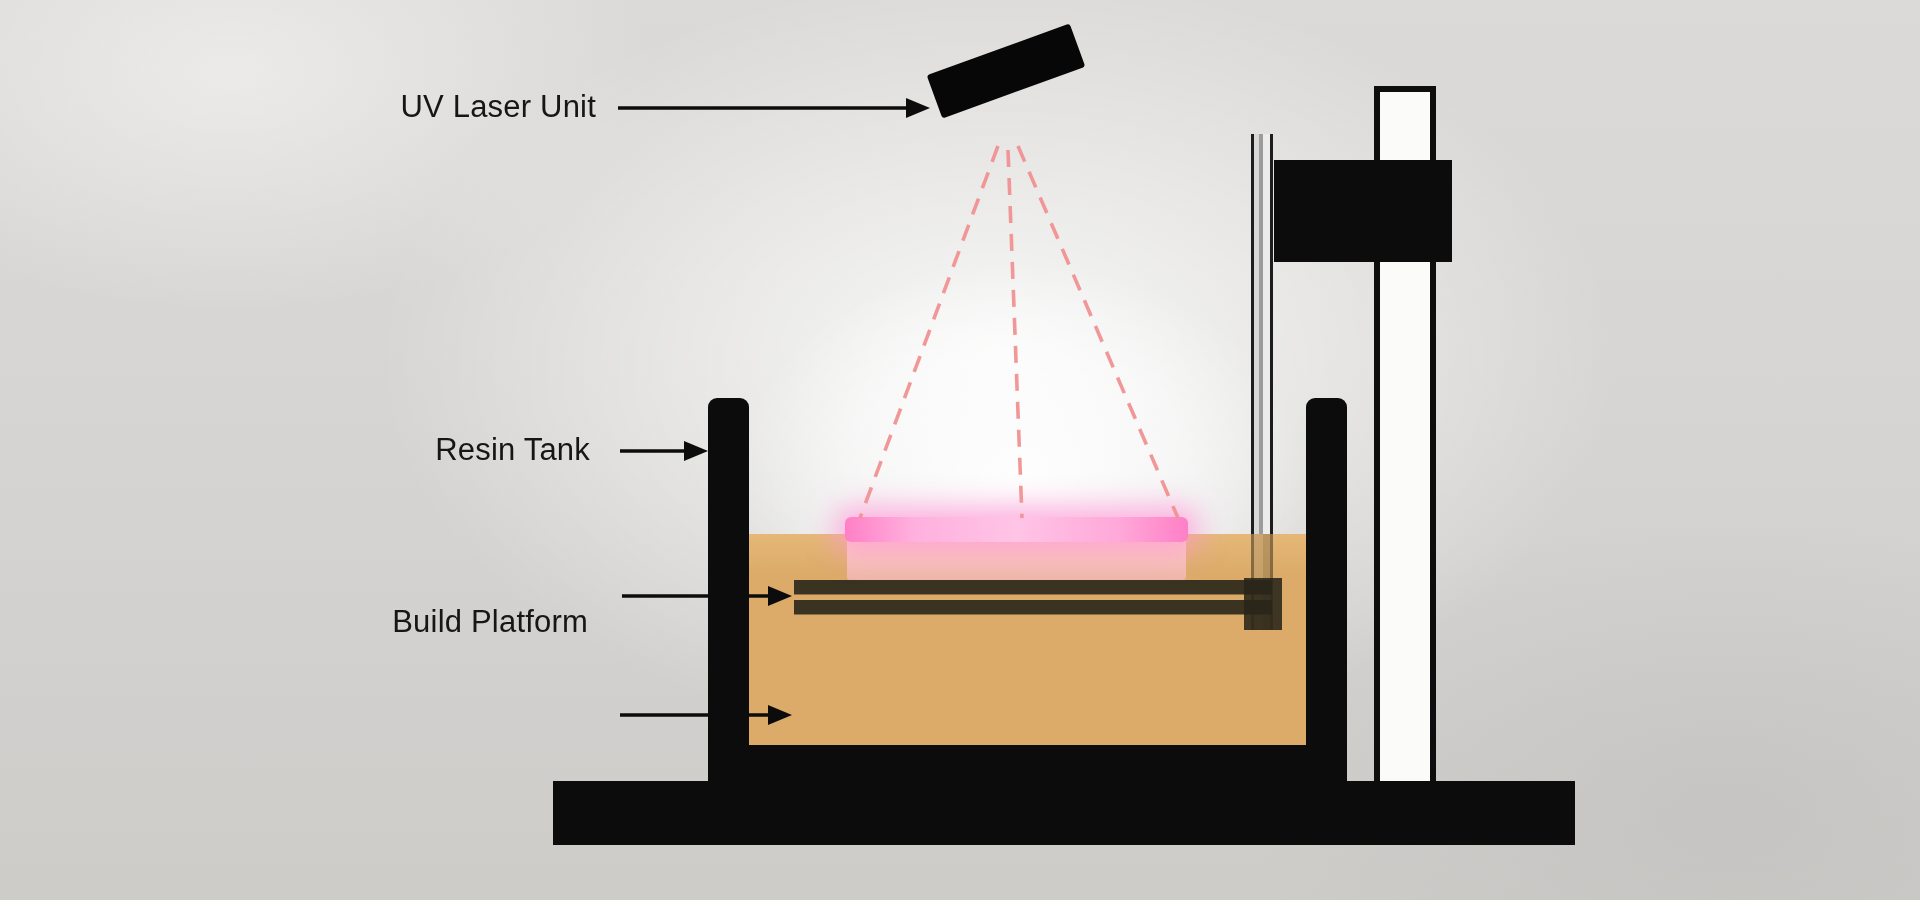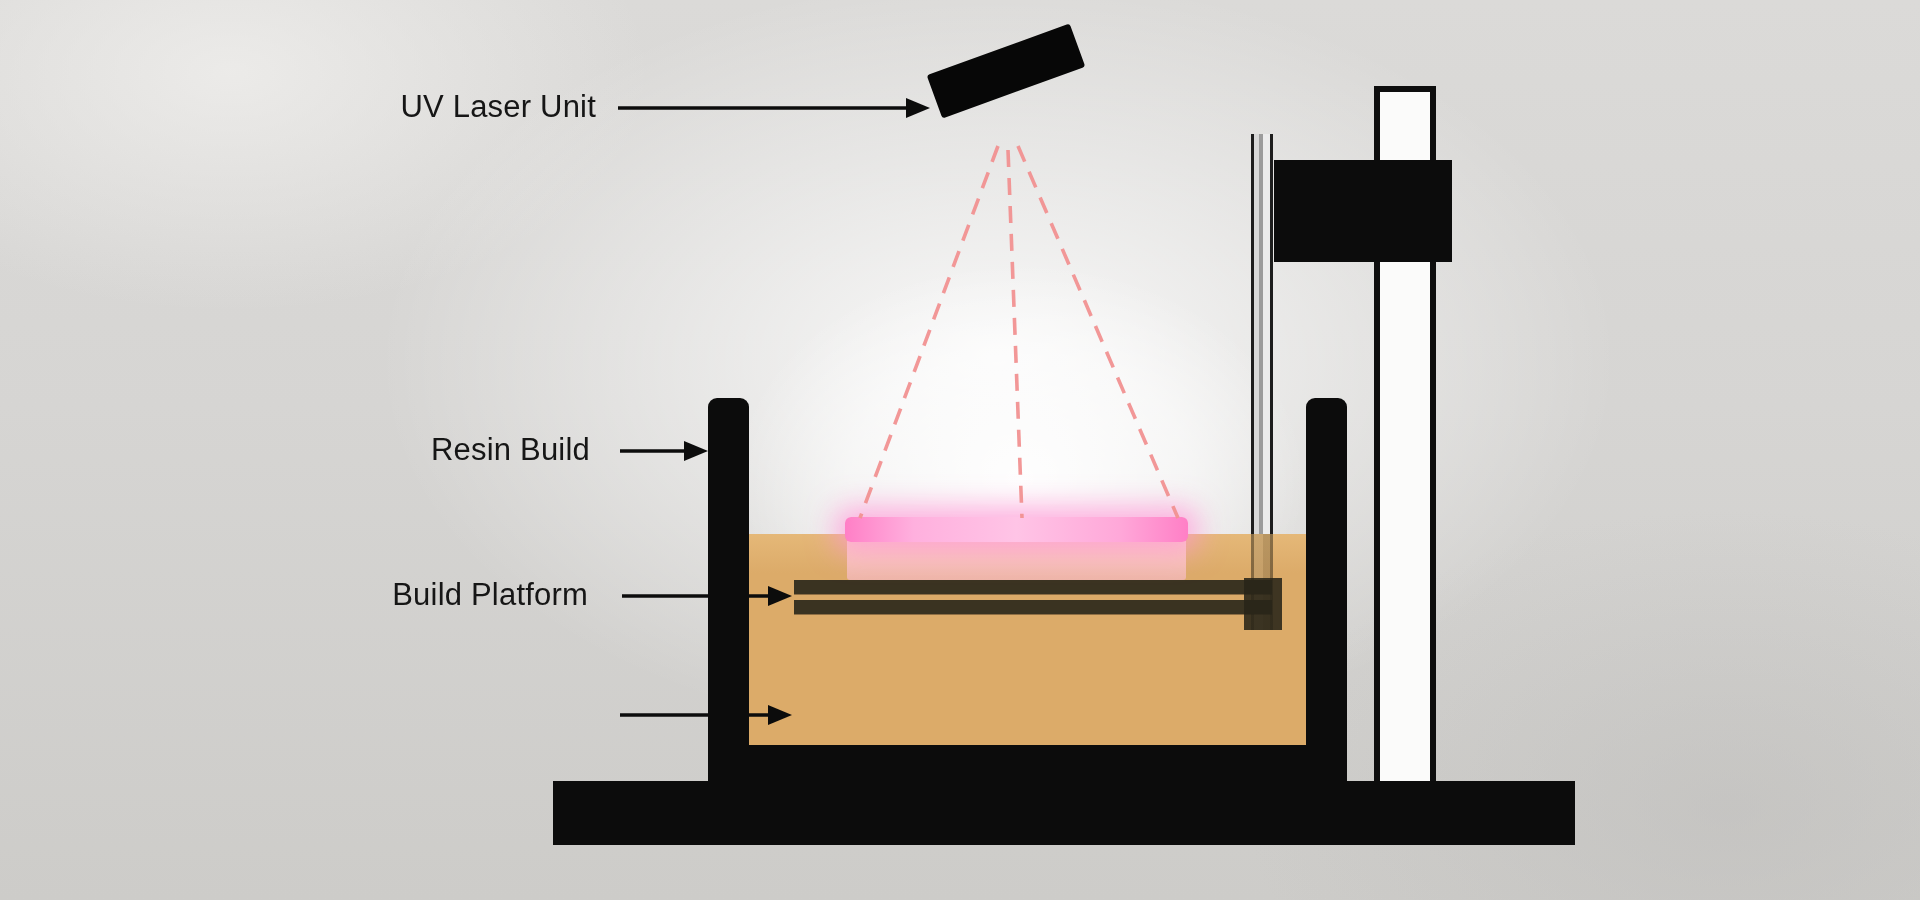--- a/index.html
+++ b/index.html
@@ -72,21 +72,21 @@
   
   #base{left:553px;top:781px;width:1022px;height:64px;background:var(--ink);}
 
   
   .label{
     color:var(--label);font-size:31px;letter-spacing:0.2px;white-space:nowrap;
     text-align:right;
   }
   #label-laser{right:1324px;top:89px;}
   #label-tank{right:1330px;top:432px;}
-  #label-platform{right:1332px;top:577px;}
+  #label-platform{right:1332px;top:604px;}
   #label-resin{right:1331px;top:696px;}
 
   #overlay{left:0;top:0;width:1920px;height:900px;pointer-events:none;}
   .beam{stroke:var(--beam);stroke-width:3.6;stroke-dasharray:17 11;fill:none;opacity:0.95;}
   .arrow-line{stroke:#0c0c0c;stroke-width:3.6;fill:none;}
   .arrow-head{fill:#0c0c0c;stroke:none;}
 </style>
 </head>
 <body>
 
@@ -135,16 +135,16 @@
       <line class="arrow-line" x1="622" y1="596" x2="770" y2="596"></line>
       <polygon class="arrow-head" points="792,596 768,586 768,606"></polygon>
     </g>
     <g>
       <line class="arrow-line" x1="620" y1="715" x2="770" y2="715"></line>
       <polygon class="arrow-head" points="792,715 768,705 768,725"></polygon>
     </g>
   </svg>
 
   <div id="label-laser" class="abs label">UV Laser Unit</div>
-  <div id="label-tank" class="abs label">Resin Build</div>
+  <div id="label-tank" class="abs label">Resin Tank</div>
   <div id="label-platform" class="abs label">Build Platform</div>
 
 </div>
 
 </body></html>

